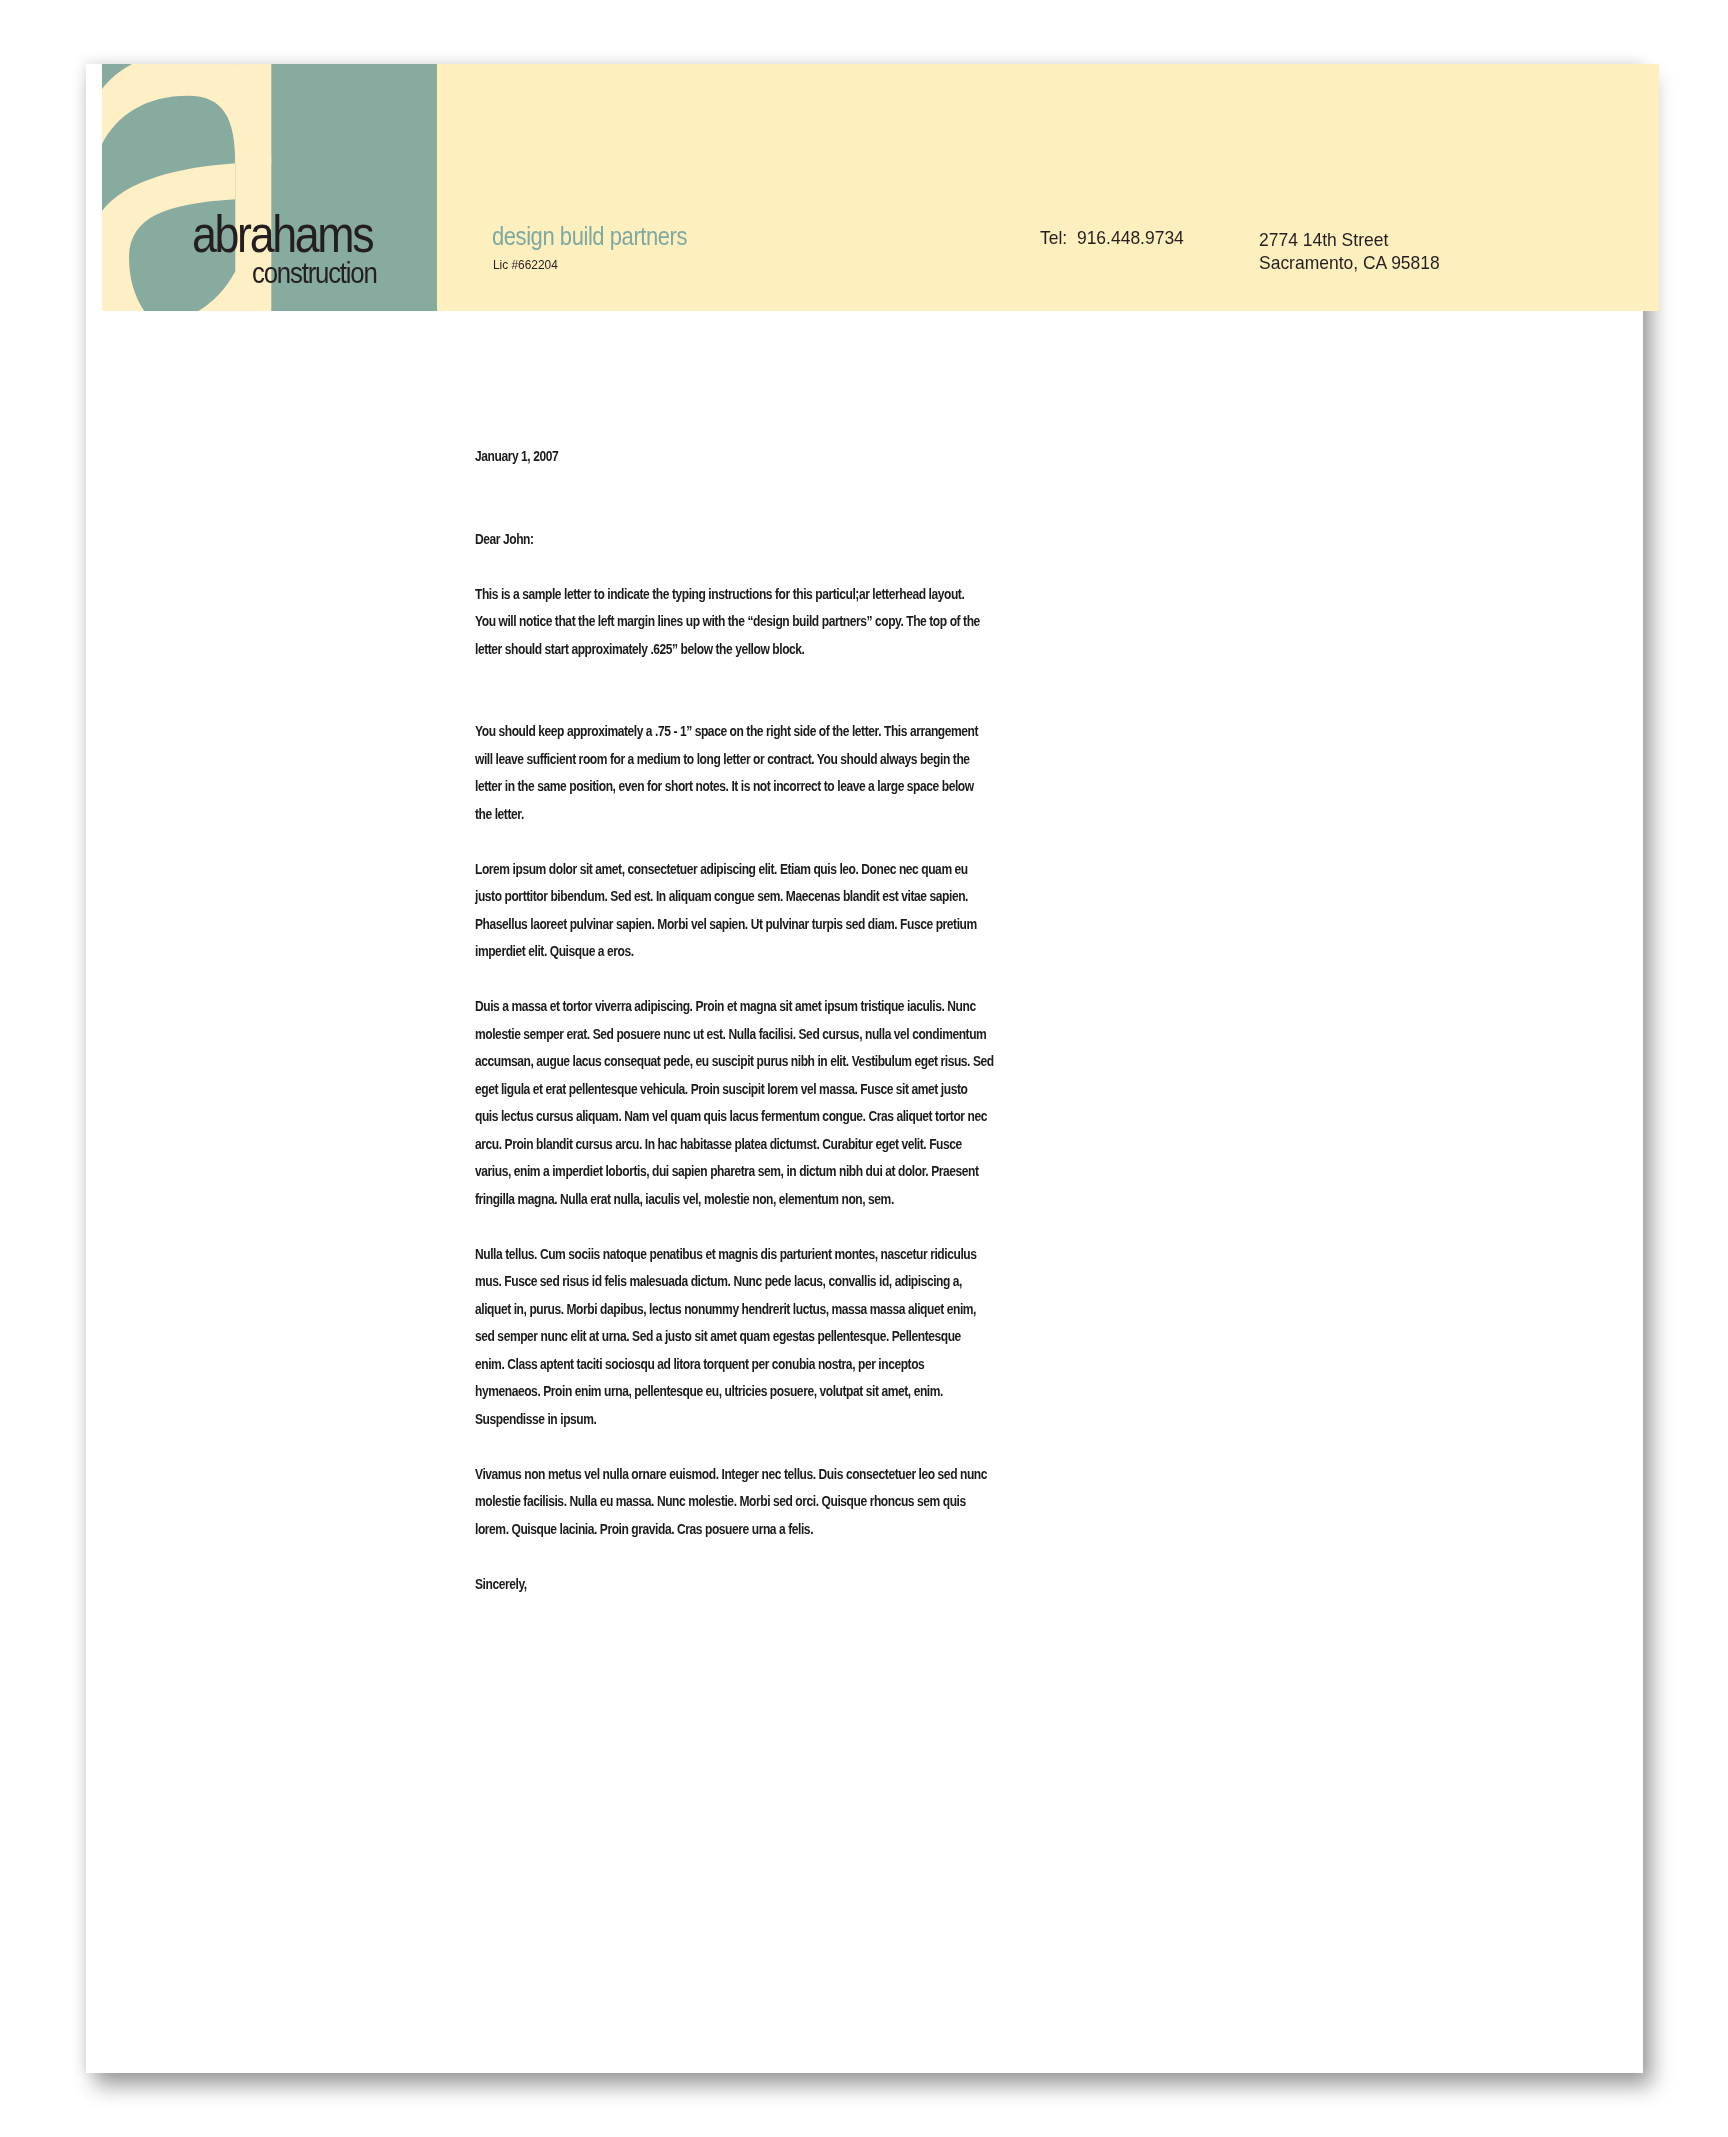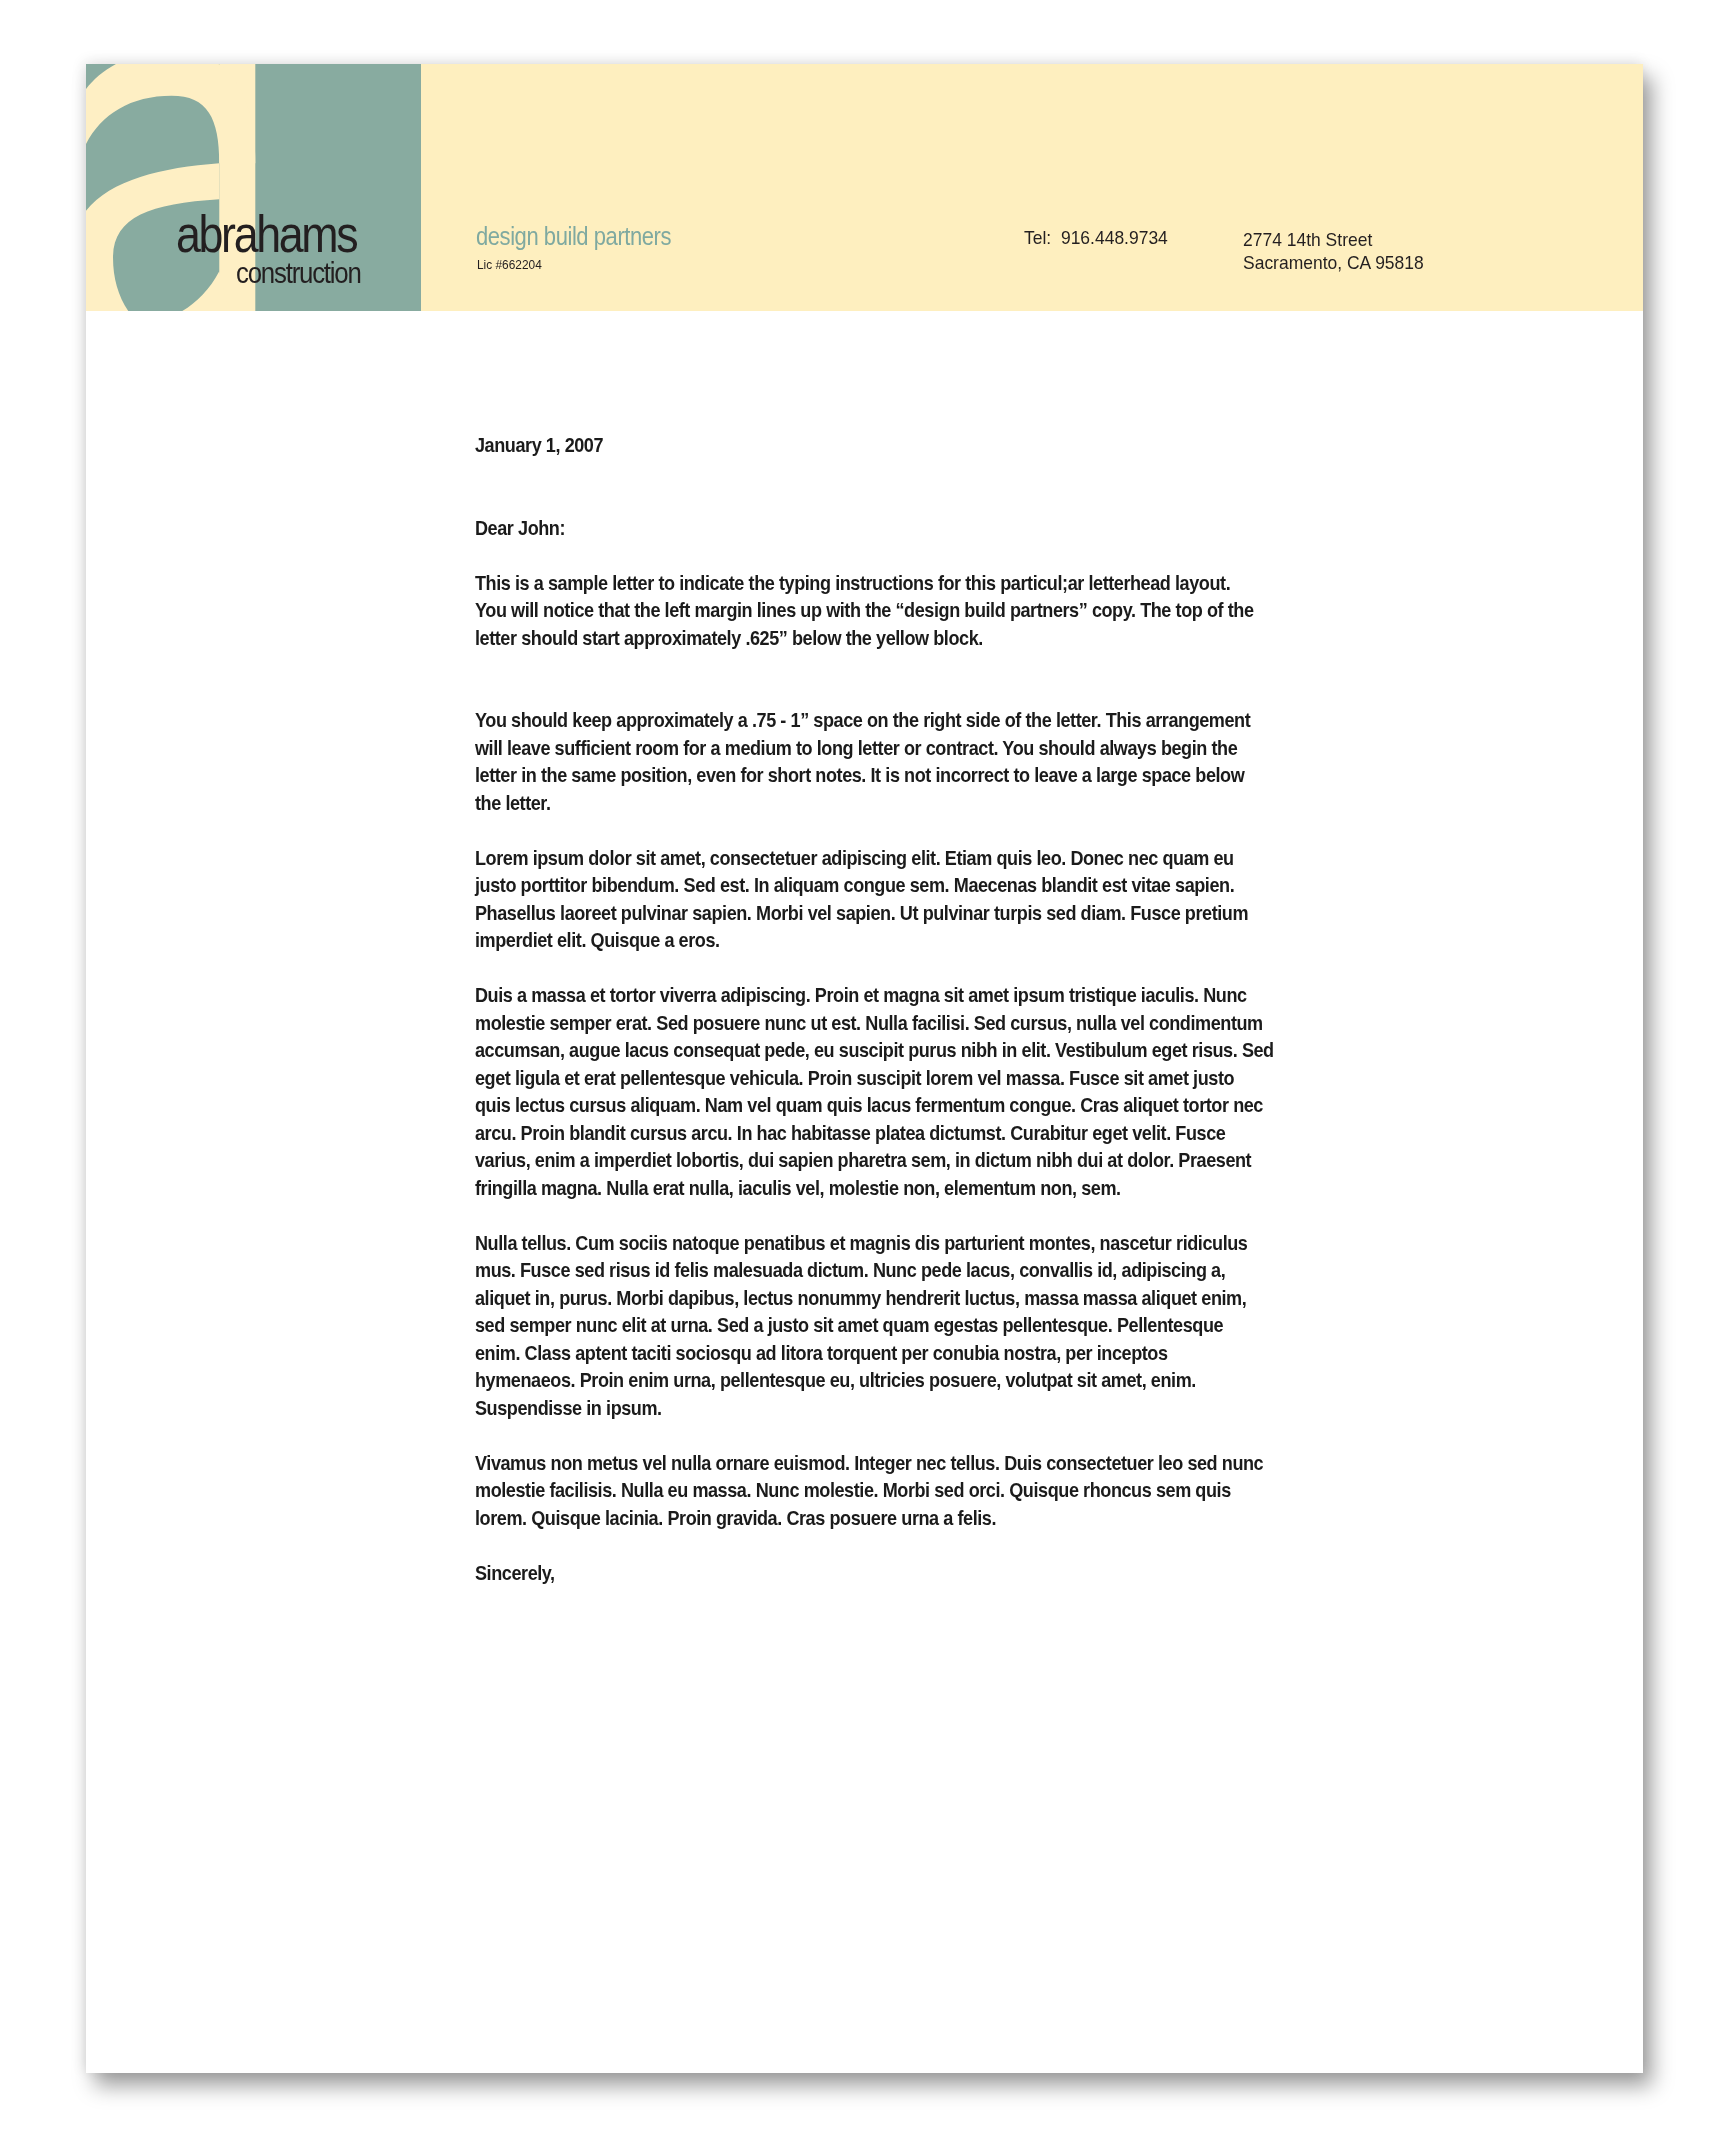--- a/index.html
+++ b/index.html
@@ -2,21 +2,21 @@
 <html style="font-size:14.4px"><head>
 <meta charset="utf-8">
 <style>
   html, body { margin: 0; padding: 0; background: #ffffff; }
   body { width: 1728px; height: 2138px; position: relative; overflow: hidden; }
   .page {
     position: absolute; left: 86px; top: 64px; width: 1557px; height: 2009px;
     background: #ffffff;
     box-shadow: 9px 12.6px 20px rgba(0,0,0,0.38), -1.8px -1.8px 12.6px rgba(0,0,0,0.10);
   }
-  .header { position: absolute; left: 0; top: 0; width: 1557px; height: 247px; background: #FEEFBF; }
+  .header { position: absolute; left: 16px; top: 0; width: 1557px; height: 247px; background: #FEEFBF; }
   .logo-block { position: absolute; left: 0; top: 0; width: 335px; height: 247px; background: #88ABA0; overflow: hidden; }
   .big-a { position: absolute; left: 0; top: 0; }
   .logo-name {
     position: absolute; left: 90px; top: 144px; font-family: "Liberation Sans", sans-serif;
     font-size: 52px; color: #231f20; letter-spacing: -2.7px; line-height: 1; transform: scaleX(0.86); transform-origin: left top;
   }
   .logo-sub {
     position: absolute; left: 150px; top: 194px; font-family: "Liberation Sans", sans-serif;
     font-size: 30px; color: #231f20; letter-spacing: -1.4px; line-height: 1; transform: scaleX(0.86); transform-origin: left top;
   }
@@ -31,22 +31,22 @@
   .tel {
     position: absolute; left: 938px; top: 164px; font-family: "Liberation Sans", sans-serif;
     font-size: 19px; color: #231f20; line-height: 1; transform: scaleX(0.92); transform-origin: left top; white-space: pre;
   }
   .addr {
     position: absolute; left: 1157px; top: 164px; font-family: "Liberation Sans", sans-serif;
     font-size: 19px; color: #231f20; line-height: 23.4px; transform: scaleX(0.92); transform-origin: left top;
   }
   .addr div { white-space: nowrap; }
   .letter {
-    position: absolute; left: 389px; top: 367px; width: 1035px;
-    font-family: "Liberation Sans", sans-serif; font-weight: bold; font-size: 21px;
+    position: absolute; left: 389px; top: 379px; width: 1035px;
+    font-family: "Liberation Sans", sans-serif; font-weight: bold; font-size: 14px;
     line-height: 27.5px; color: #1b1b1b; letter-spacing: -0.5px;
   }
   .letter .line { white-space: nowrap; transform: scaleX(0.86); transform-origin: left center; }
   .gap { height: 27.5px; }
   .sig-gap { height: 110px; }
 </style>
 </head>
 <body>
 
 <div class="page">

